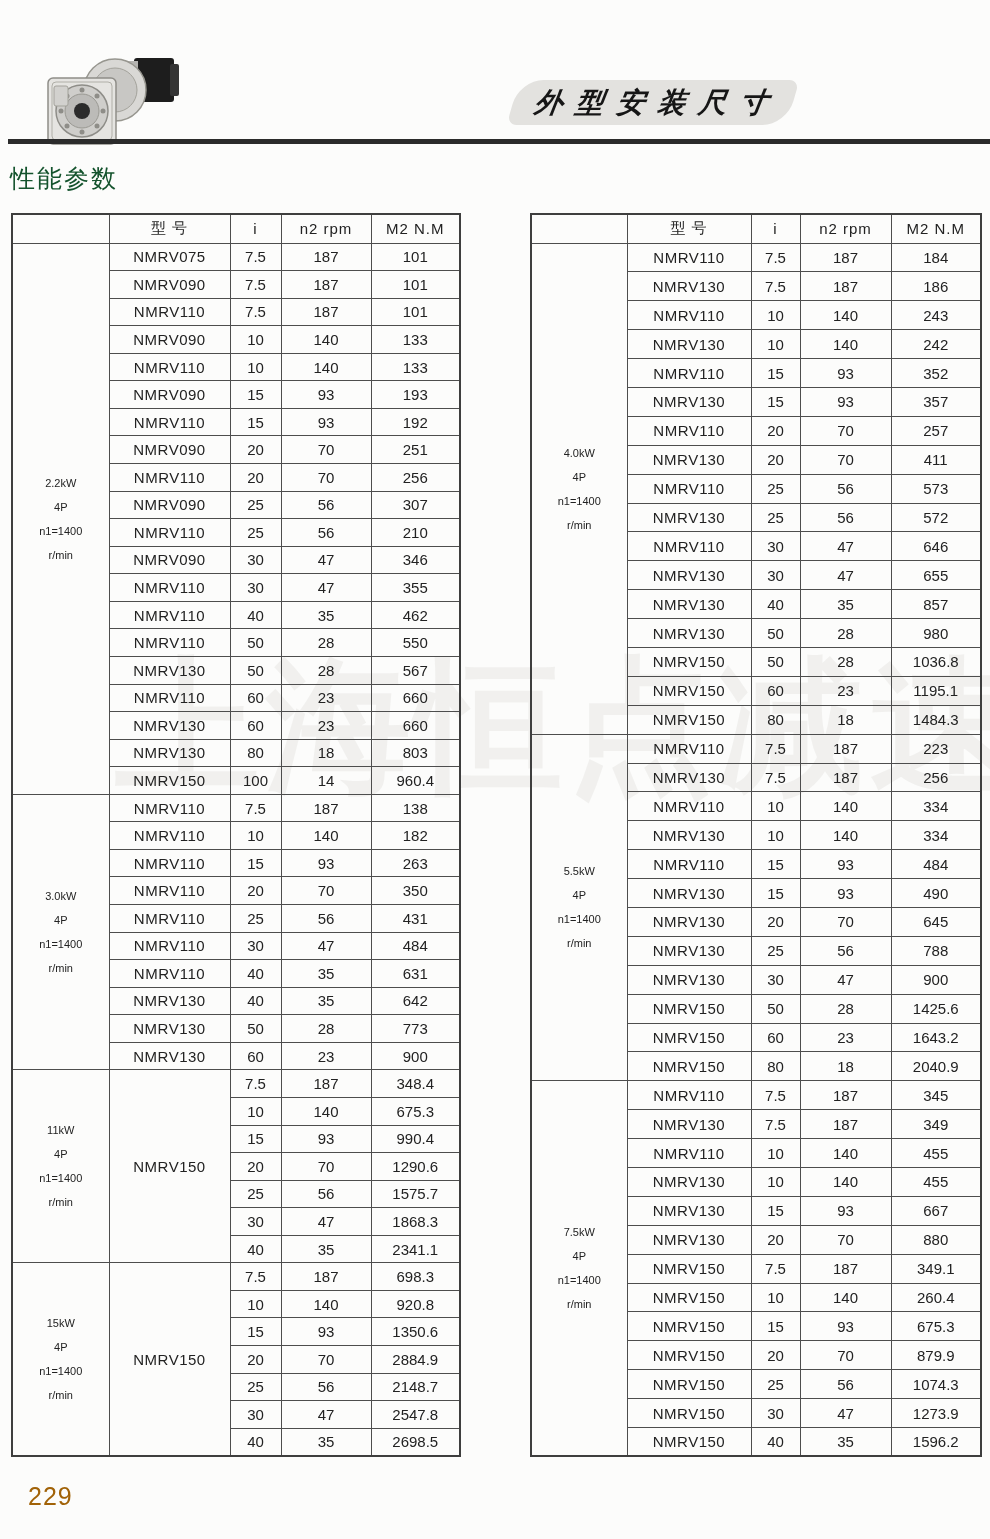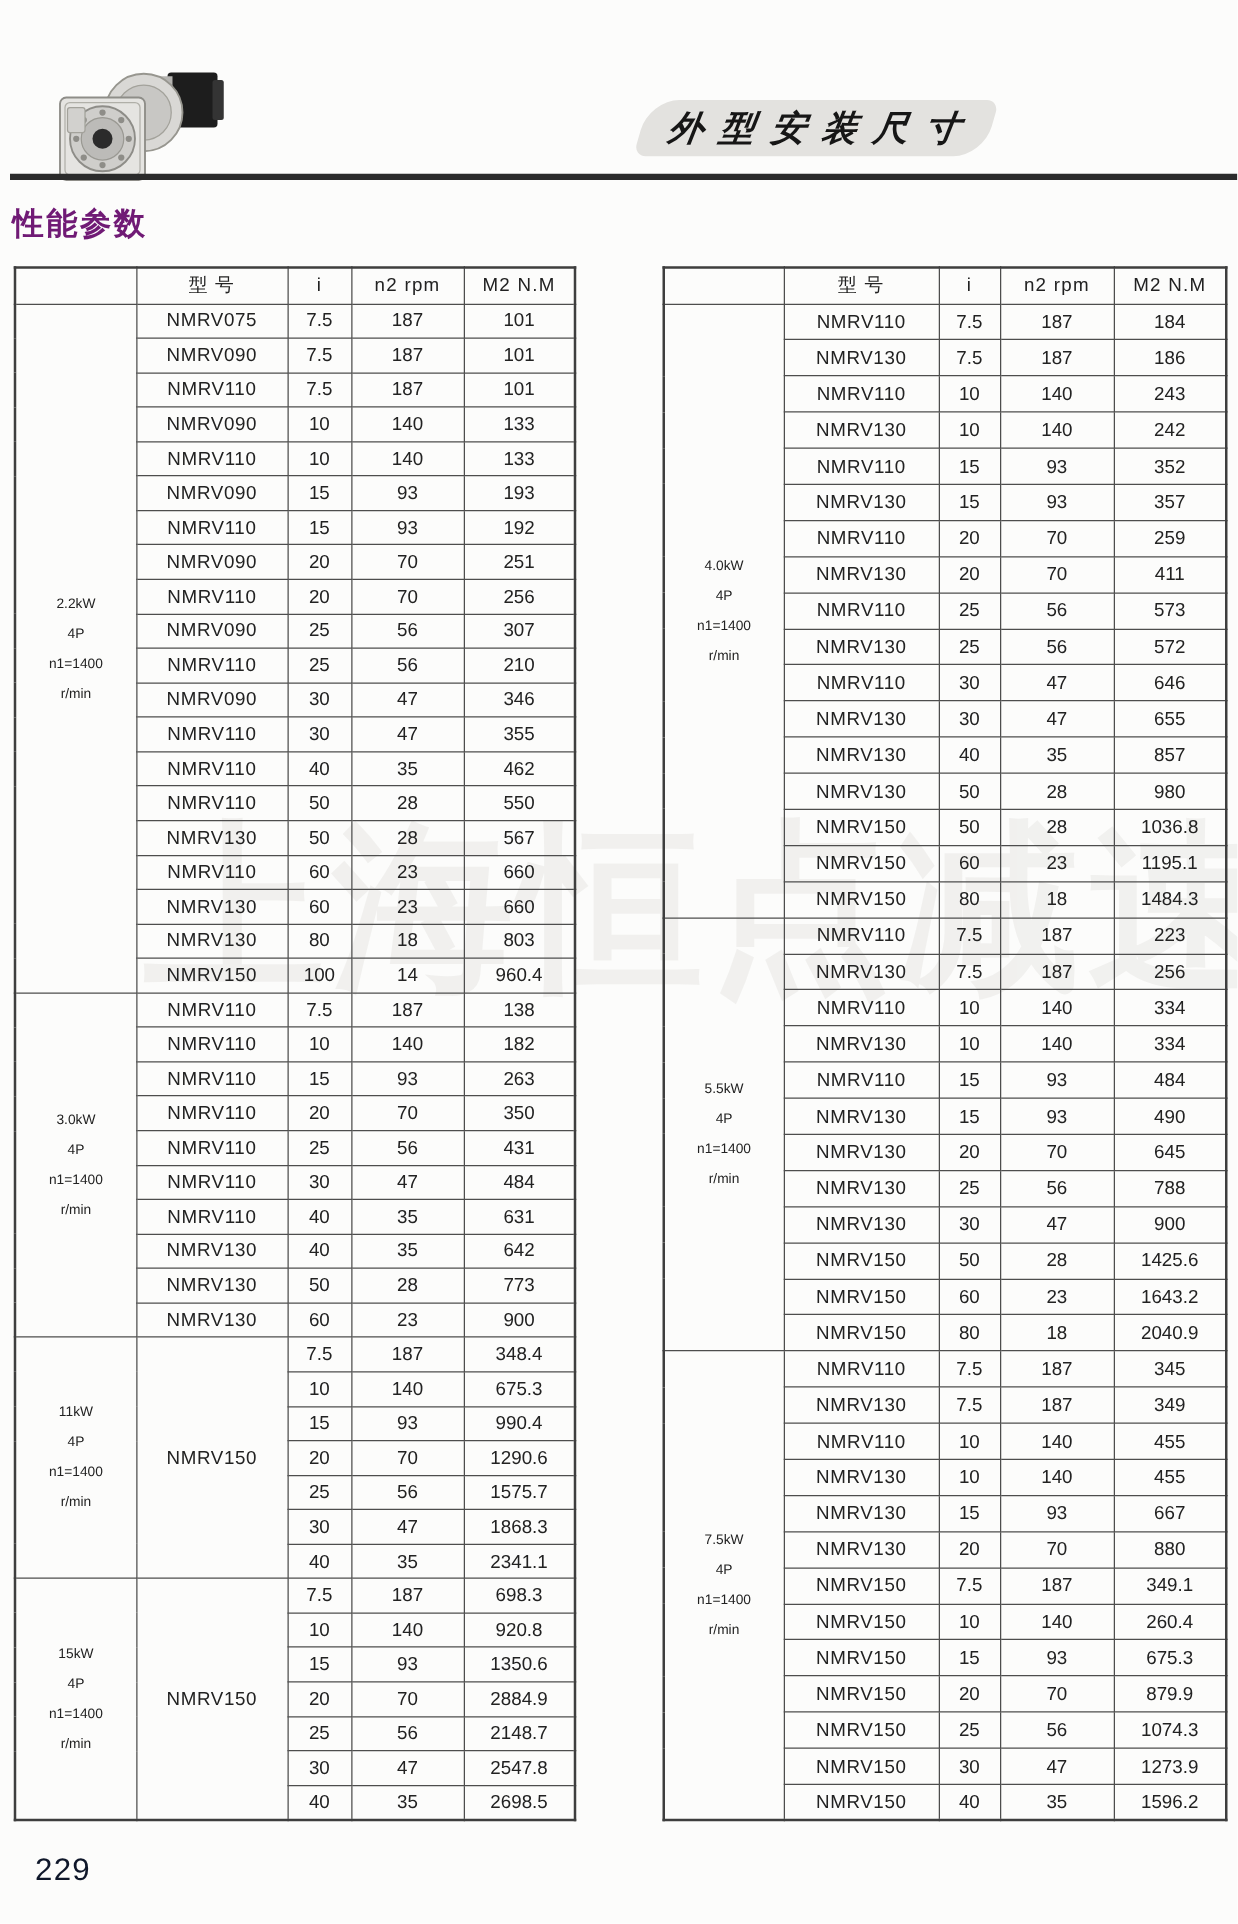--- a/index.html
+++ b/index.html
@@ -16,21 +16,21 @@
     background:#e3e2df; border-radius:24px 10px 24px 10px;
     transform:skewX(-16deg);
     display:flex; align-items:center; justify-content:center;
   }
   #header-banner span {
     transform:skewX(8deg); font-style:italic;
     font-size:28px; font-weight:700; letter-spacing:13px; color:#161616;
     white-space:nowrap; padding-left:10px;
   }
   #top-rule { position:absolute; left:8px; top:139px; width:982px; height:5px; background:#2b2b2b; }
-  #section-title { position:absolute; left:10px; top:162px; font-size:25px; font-weight:700; letter-spacing:2px; color:#701a75; }
+  #section-title { position:absolute; left:10px; top:162px; font-size:25px; font-weight:400; letter-spacing:2px; color:#14532d; }
   
   #watermark {
     position:absolute; left:115px; top:630px; z-index:0;
     font-size:145px; font-weight:700; letter-spacing:6px; white-space:nowrap;
     color:#6b6458; opacity:0.07; pointer-events:none;
   }
   
   table.perf-table {
     position:absolute; top:213px; z-index:1;
     border-collapse:collapse; table-layout:fixed;
@@ -42,21 +42,21 @@
     border:1px solid #4d4d4d; text-align:center; vertical-align:middle;
     font-size:15px; color:#222; padding:0; overflow:hidden;
   }
   table.perf-table { border:2px solid #3e3e3e; }
   table.perf-table th { height:29px; font-weight:400; letter-spacing:1px; }
   #left-table tr  { height:27.57px; }
   #right-table tr { height:28.9px; }
   td[data-name="power-group-label"] div { line-height:24px; font-size:11px; }
   td[data-name="model-cell"] { letter-spacing:0.5px; }
   
-  #page-number { position:absolute; left:28px; top:1482px; font-size:25px; color:#0f172a; letter-spacing:1px; }
+  #page-number { position:absolute; left:28px; top:1482px; font-size:25px; color:#a16207; letter-spacing:1px; }
 </style>
 </head>
 <body>
 
 <div id="page" data-name="catalog-page">
 
   <svg id="product-photo" data-name="gear-reducer-photo" viewBox="0 0 150 106" xmlns="http://www.w3.org/2000/svg">
     <rect x="96" y="10" width="40" height="44" rx="3" fill="#1d1d1d"></rect>
     <rect x="132" y="16" width="9" height="32" rx="2" fill="#343434"></rect>
     <rect x="88" y="13" width="12" height="38" fill="#b5b4b1"></rect>
@@ -438,21 +438,21 @@
         <tr data-name="table-row">
           <td data-name="model-cell">NMRV130</td>
           <td data-name="ratio-cell">15</td>
           <td data-name="speed-cell">93</td>
           <td data-name="torque-cell">357</td>
         </tr>
         <tr data-name="table-row">
           <td data-name="model-cell">NMRV110</td>
           <td data-name="ratio-cell">20</td>
           <td data-name="speed-cell">70</td>
-          <td data-name="torque-cell">259</td>
+          <td data-name="torque-cell">257</td>
         </tr>
         <tr data-name="table-row">
           <td data-name="model-cell">NMRV130</td>
           <td data-name="ratio-cell">20</td>
           <td data-name="speed-cell">70</td>
           <td data-name="torque-cell">411</td>
         </tr>
         <tr data-name="table-row">
           <td data-name="model-cell">NMRV110</td>
           <td data-name="ratio-cell">25</td>

